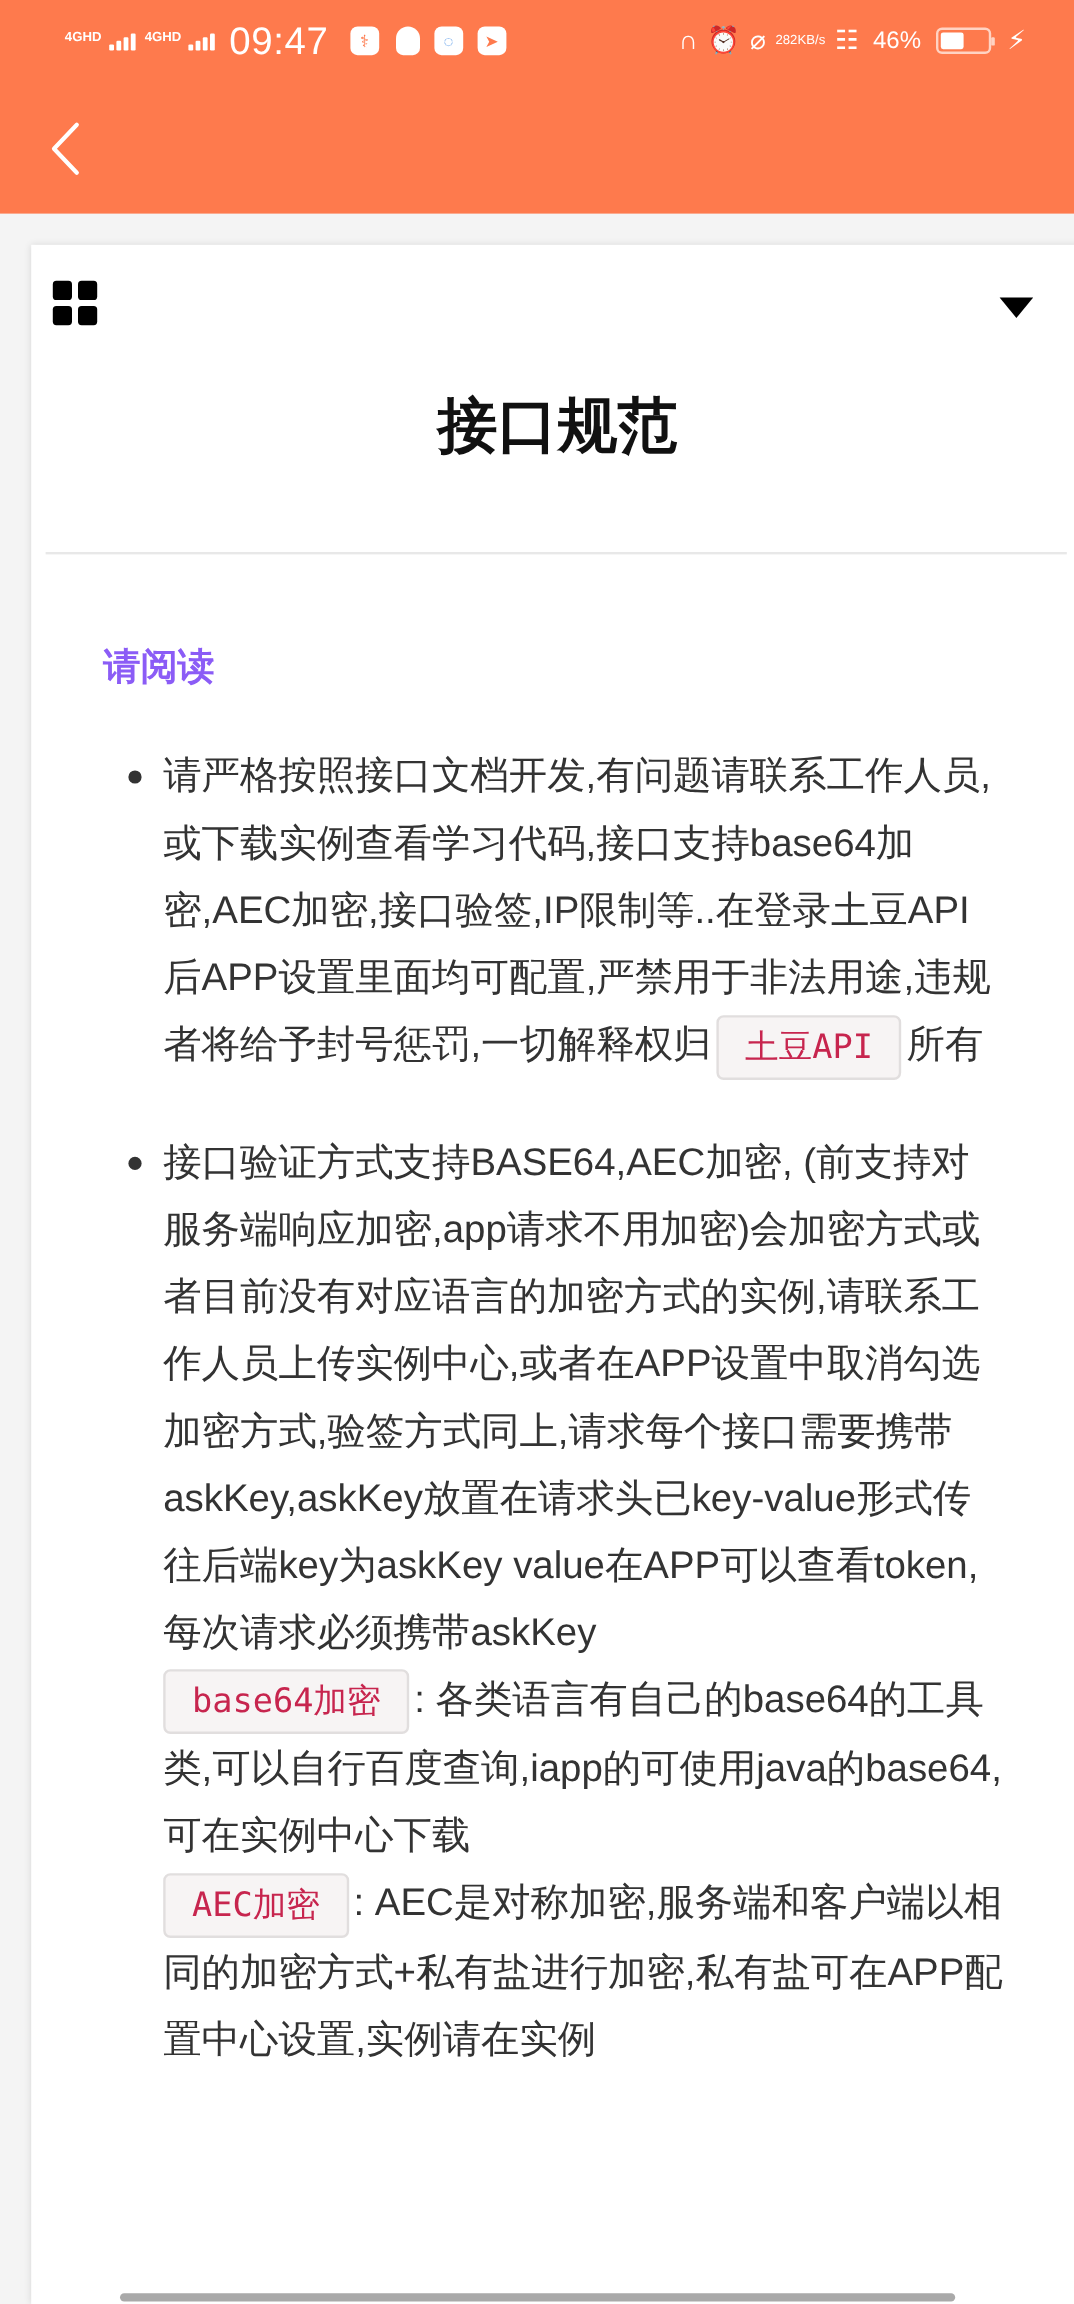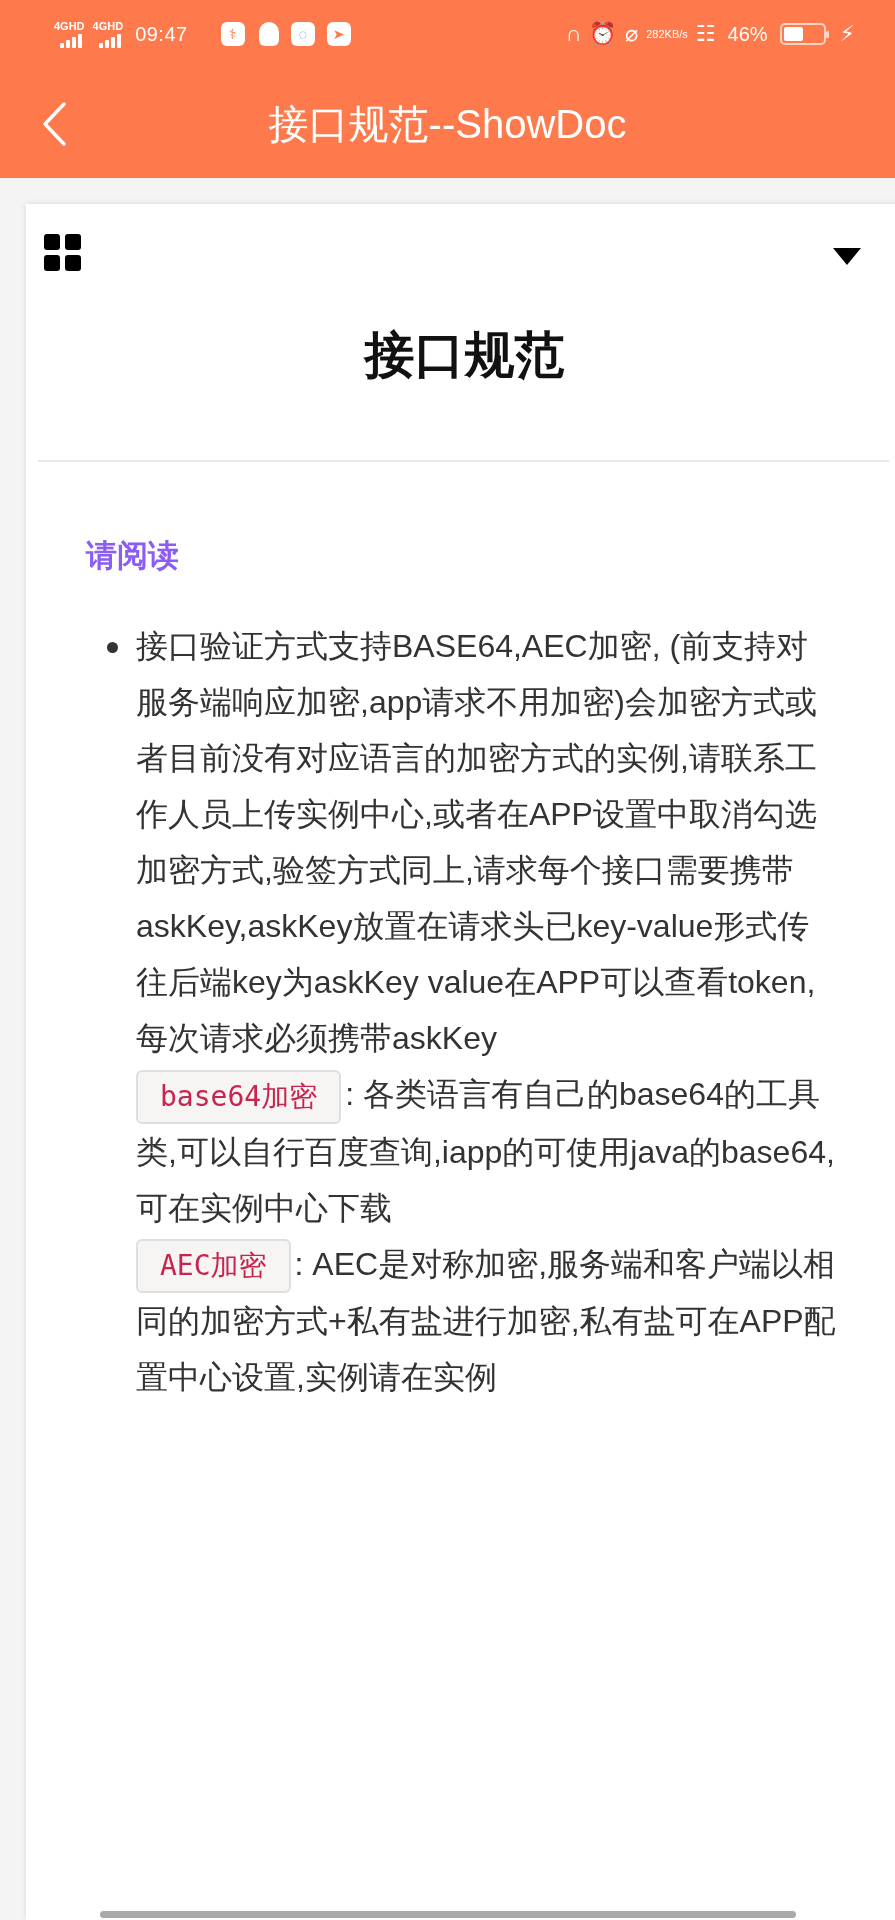--- a/index.html
+++ b/index.html
@@ -9,25 +9,25 @@
     font-family: "Liberation Sans", "DejaVu Sans", sans-serif;
     position: relative;
   }
   
   .statusbar {
     position: absolute; left: 0; top: 0; width: 895px; height: 70px;
     background: #fe7a4d; color: #fff;
     display: flex; align-items: center;
   }
   .sb-left { position: absolute; left: 54px; top: 14px; display: flex; align-items: center; height: 40px; }
-  .sig { display: flex; flex-direction: column; align-items: flex-start; margin-right: 8px; }
+  .sig { display: flex; flex-direction: row; align-items: flex-start; margin-right: 8px; }
   .sig .lbl { font-size: 11px; font-weight: bold; line-height: 11px; letter-spacing: 0px; }
   .sig .bars { display: flex; align-items: flex-end; gap: 2px; height: 14px; margin-top: 2px; margin-left: 6px;}
   .sig .bars i { display: block; width: 4px; background: #fff; border-radius: 1px; }
-  .time { font-size: 20px; margin-left: 4px; margin-right: 21px; letter-spacing: 0.5px; text-align: center; }
+  .time { font-size: 32px; margin-left: 4px; margin-right: 6px; letter-spacing: 0.5px; text-align: center; }
   .appicon { width: 24px; height: 24px; border-radius: 6px; background: #fff; margin-left: 12px; display:flex; align-items:center; justify-content:center; font-size: 14px; color: #fe7a4d; }
   .penguin { width: 20px; height: 24px; margin-left: 14px; background: #fff; border-radius: 10px 10px 6px 6px; }
   .sb-right { position: absolute; right: 40px; top: 14px; display: flex; align-items: center; height: 40px; gap: 8px; }
   .sb-right .ic { font-size: 22px; line-height: 22px; }
   .netspeed { display: flex; flex-direction: row; align-items: center; font-size: 11px; line-height: 11px; }
   .battery-pct { font-size: 20px; margin-left: 4px; }
   .battery { width: 46px; height: 22px; border: 2px solid #ffd3c3; border-radius: 5px; position: relative; margin-left: 4px; }
   .battery .fill { position: absolute; left: 2px; top: 2px; bottom: 2px; width: 19px; background: #fff; border-radius: 2px; }
   .battery::after { content: ""; position: absolute; right: -5px; top: 6px; width: 3px; height: 7px; background: #ffd3c3; border-radius: 1px; }
   .bolt { font-size: 22px; margin-left: 6px; }
@@ -108,36 +108,38 @@
     <span class="bolt">⚡</span>
   </div>
 </div>
 
 <div class="navbar">
   <div class="back-btn">
     <svg width="30" height="46" viewBox="0 0 30 46">
         <polyline points="24,3 5,23 24,43" fill="none" stroke="#fff" stroke-width="3.5" stroke-linecap="round" stroke-linejoin="round"></polyline>
       </svg>
   </div>
-  <div class="nav-title">接口规范--ShowDoc</div>
 </div>
 
 <div class="card">
   <div class="grid-icon">
     <i></i>
       <i></i>
       <i></i>
       <i></i>
   </div>
   <div class="dropdown-icon"></div>
   <h1 class="doc-title">接口规范</h1>
   <div class="divider"></div>
 
   <div class="content">
     <h3 class="section-h">请阅读</h3>
+    <ul class="bullet-list">
+      <li><span>请严格按照接口文档开发,有问题请联系工作人员,或下载实例查看学习代码,接口支持base64加密,AEC加密,接口验签,IP限制等..在登录土豆API后APP设置里面均可配置,严禁用于非法用途,违规者将给予封号惩罚,一切解释权归</span><code class="inline">土豆API</code><span>所有</span></li>
+    </ul>
 
     <ul class="bullet-list">
       <li><span>接口验证方式支持BASE64,AEC加密, (前支持对服务端响应加密,app请求不用加密)会加密方式或者目前没有对应语言的加密方式的实例,请联系工作人员上传实例中心,或者在APP设置中取消勾选加密方式,验签方式同上,请求每个接口需要携带askKey,askKey放置在请求头已key-value形式传往后端key为askKey value在APP可以查看token,每次请求必须携带askKey</span><br><code class="inline" style="margin-left:0">base64加密</code><span>: 各类语言有自己的base64的工具类,可以自行百度查询,iapp的可使用java的base64,可在实例中心下载</span><br><code class="inline" style="margin-left:0">AEC加密</code><span>: AEC是对称加密,服务端和客户端以相同的加密方式+私有盐进行加密,私有盐可在APP配置中心设置,实例请在实例</span></li>
     </ul>
   </div>
 </div>
 
 <div class="scrollbar"></div>
 
 </body></html>

